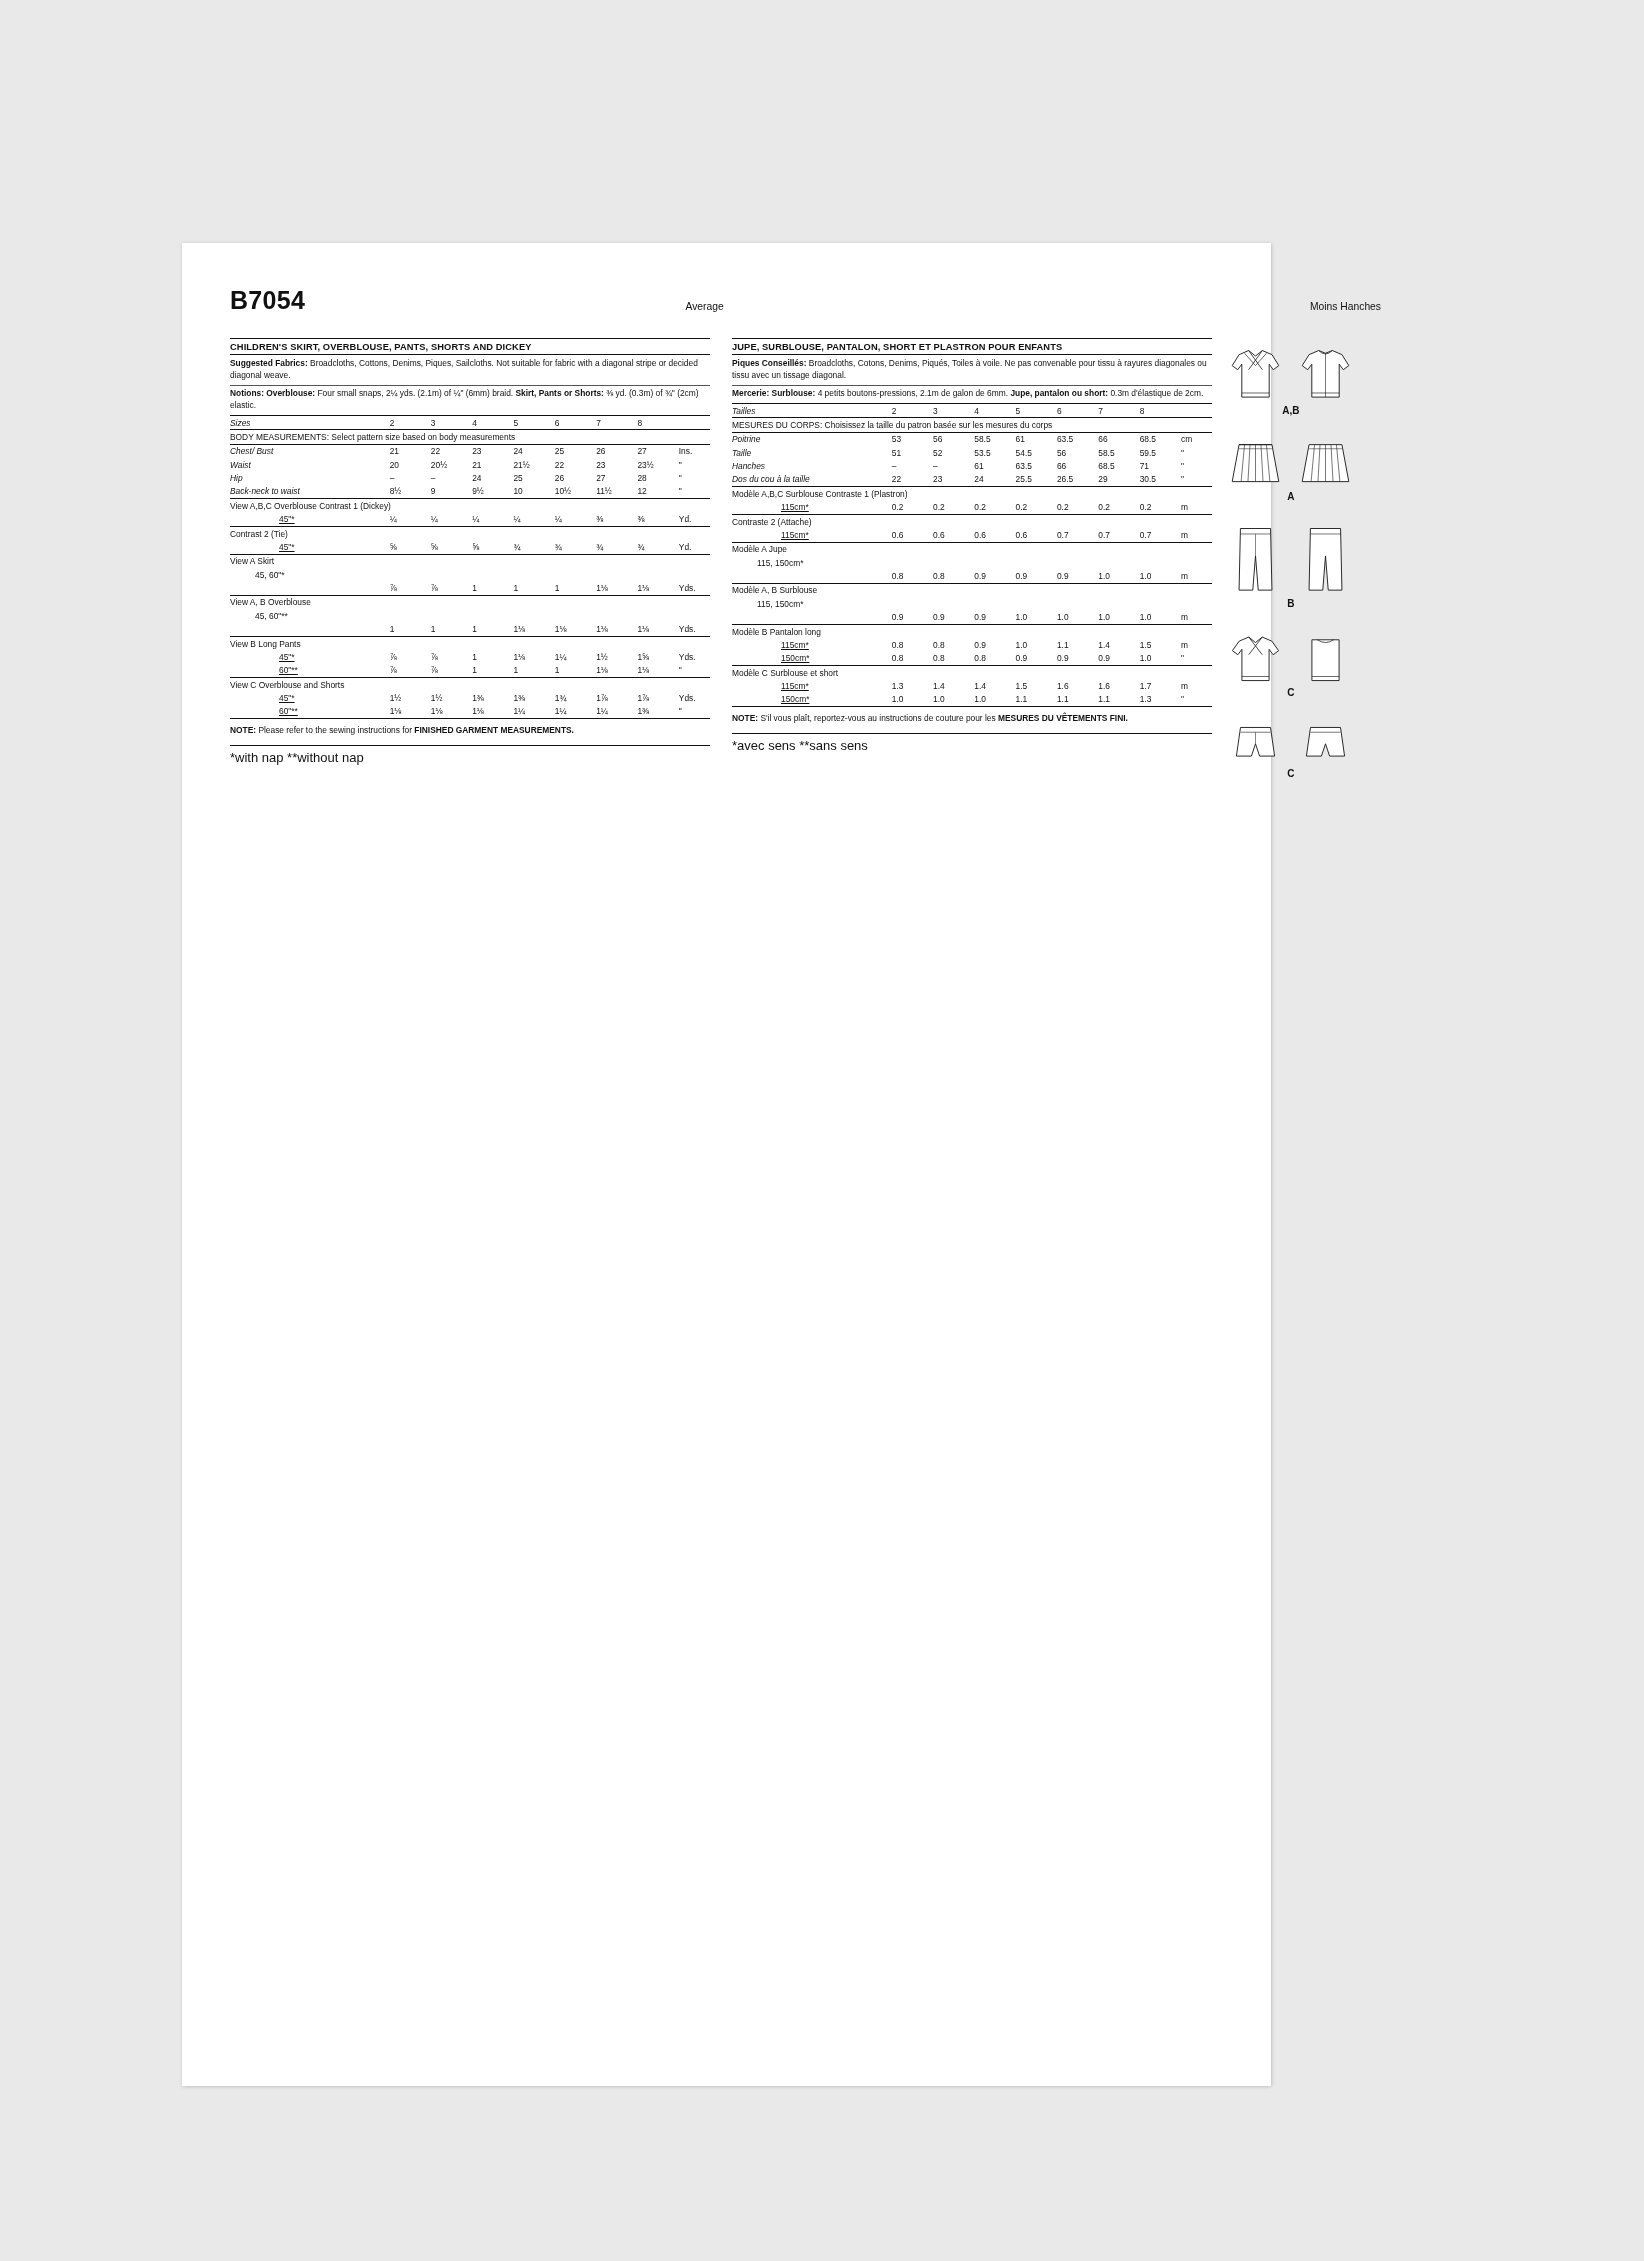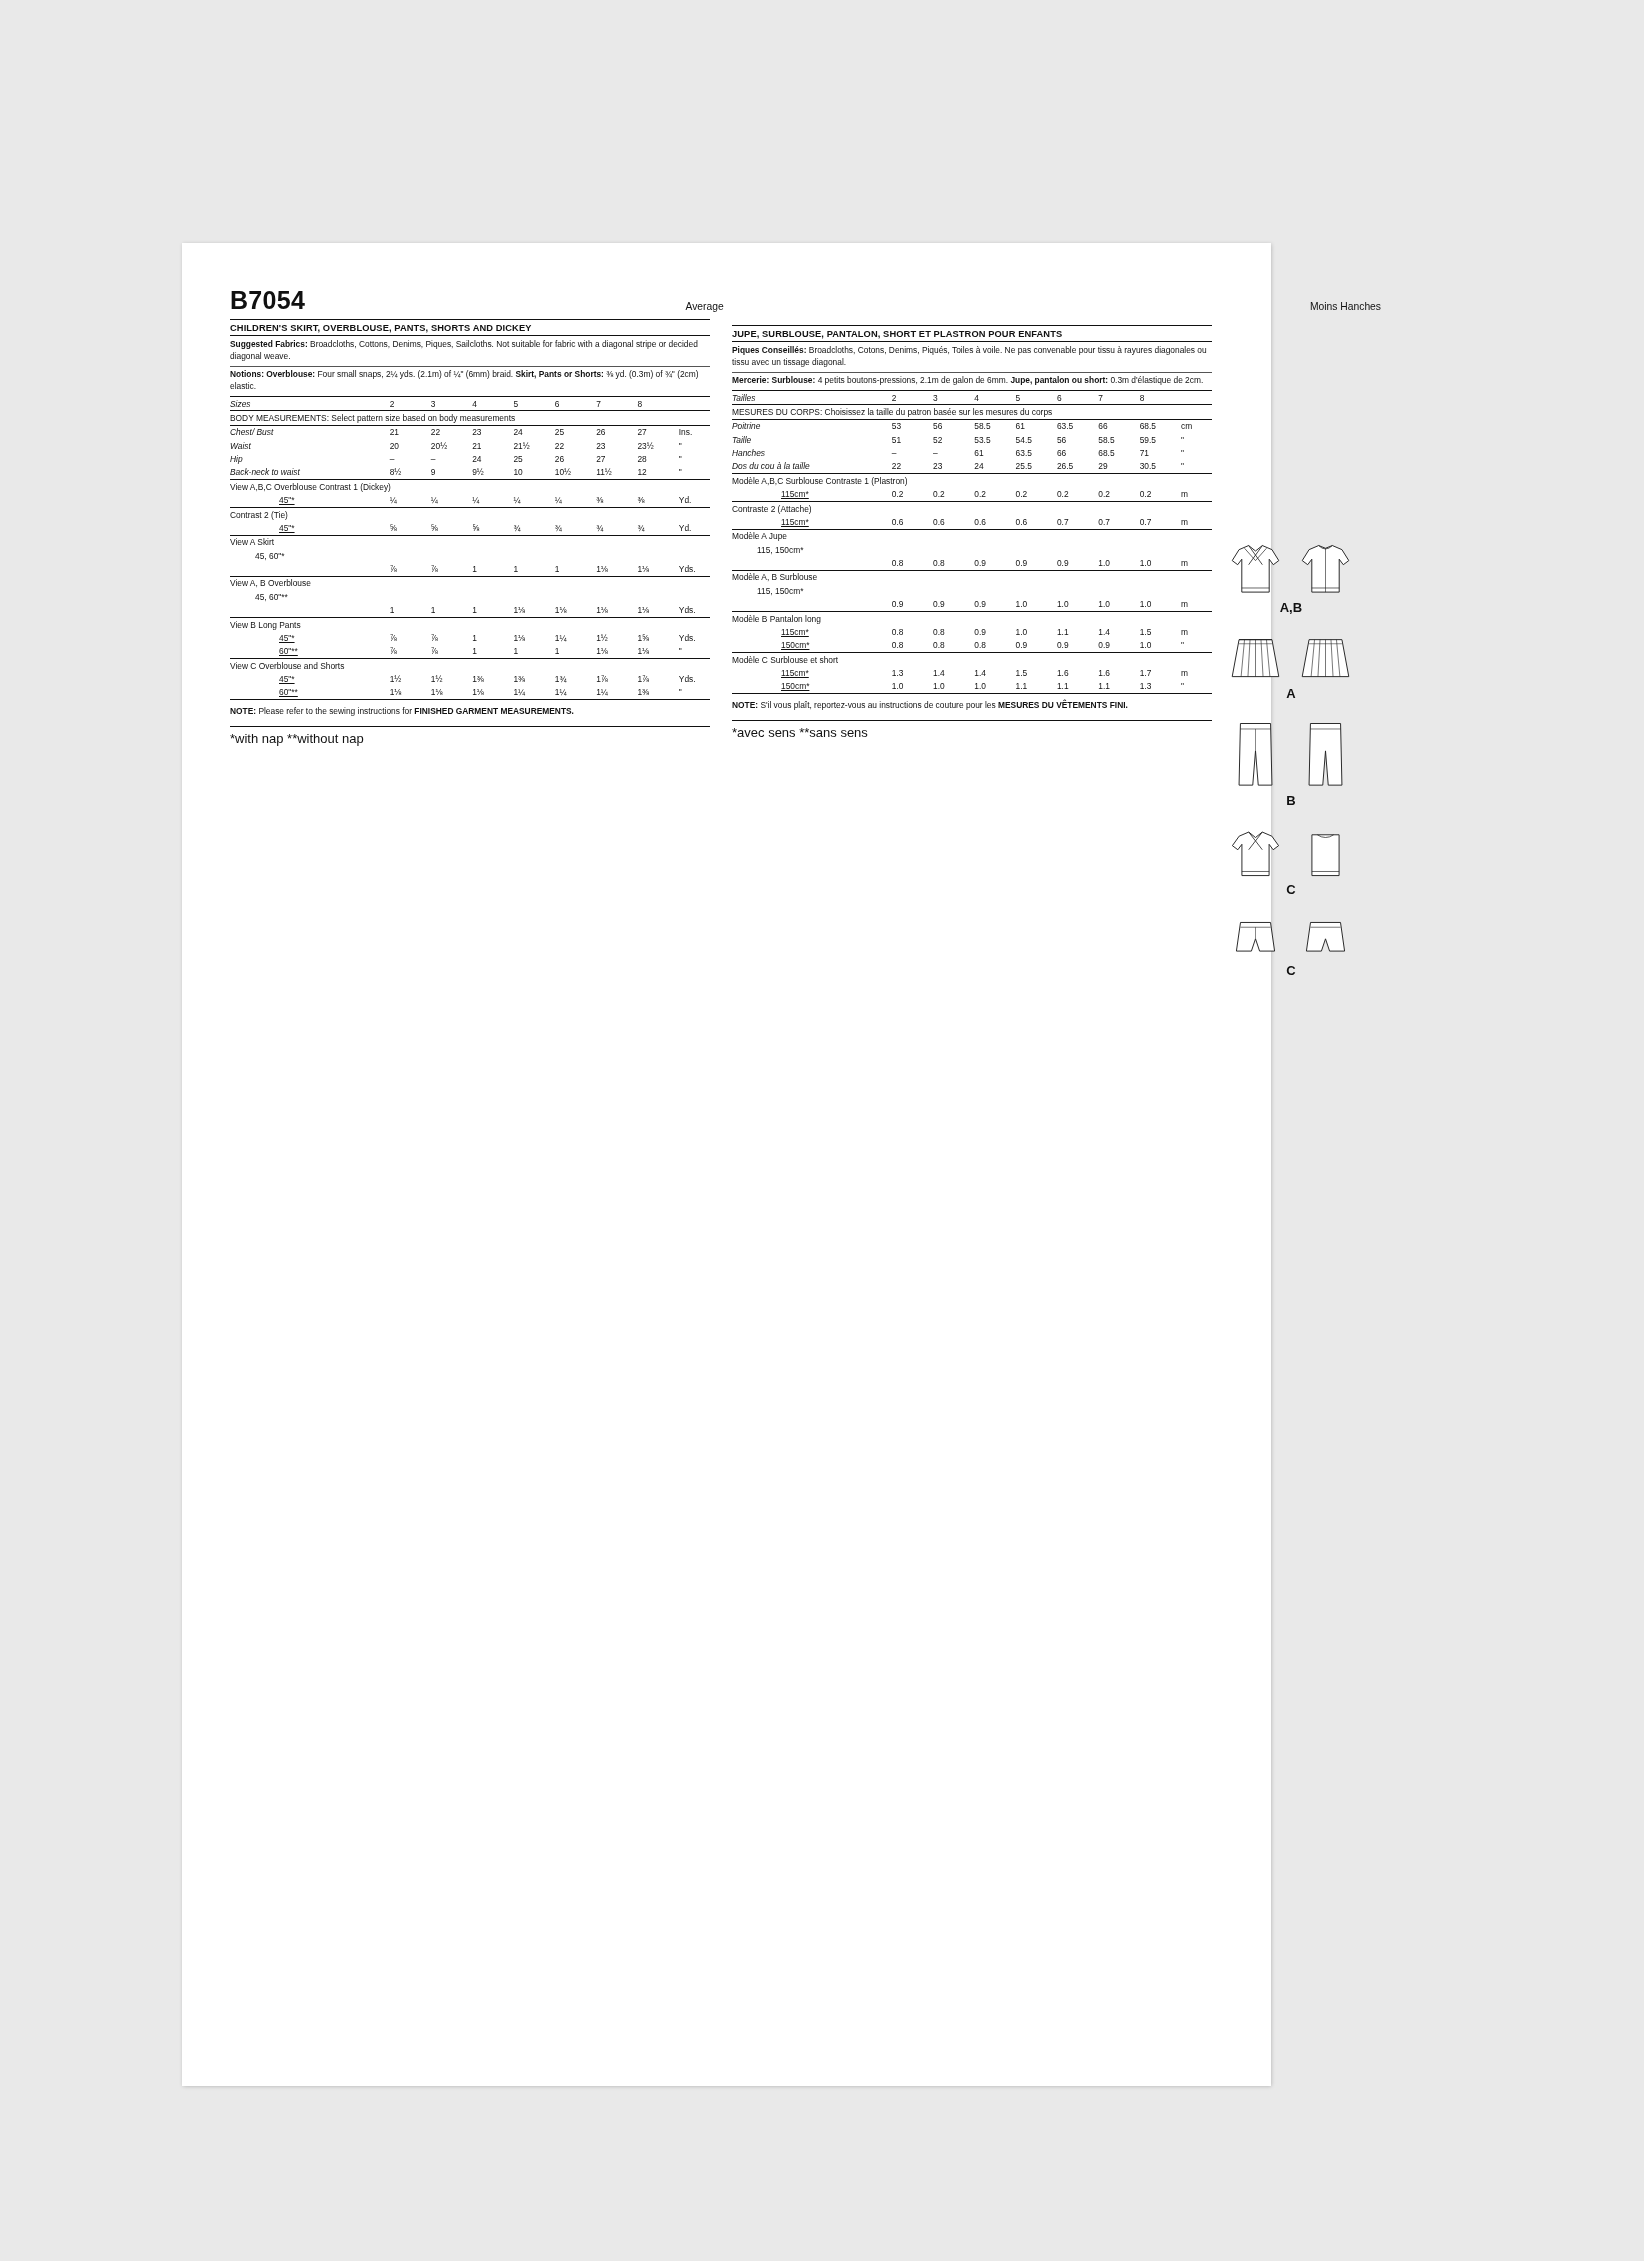--- a/index.html
+++ b/index.html
@@ -52,22 +52,21 @@
   }
   .hdr-right {
     font-size: 10.3px;
     color: #111;
     padding-bottom: 2.7px;
   }
 
   
   .cols {
     display: flex;
-    margin-top: 4px;
-    align-items: center;
+    margin-top: 23px;
   }
   .col-left { width: 480px; }
   .col-gap  { width: 22px; }
   .col-right{ width: 480px; }
   .col-art  { width: 158px; position: relative; }
 
   .rule {
     border-top: 0.7px solid #111;
     height: 0;
   }
@@ -134,21 +133,21 @@
     padding-top: 4.8px;
   }
   .bigrule { border-top: 0.7px solid #111; margin-top: 4.1px; }
 
   
   .art-group {
     position: absolute;
     left: 0;
   }
   .art-label {
-    font-size: 13px;
+    font-size: 10px;
     font-weight: bold;
     color: #111;
     text-align: center;
     margin-top: 1.4px;
   }
   .art-row { display: flex; gap: 6.9px; align-items: flex-end; justify-content: center;}
   svg { display: block; }
 </style>
 </head>
 <body>

